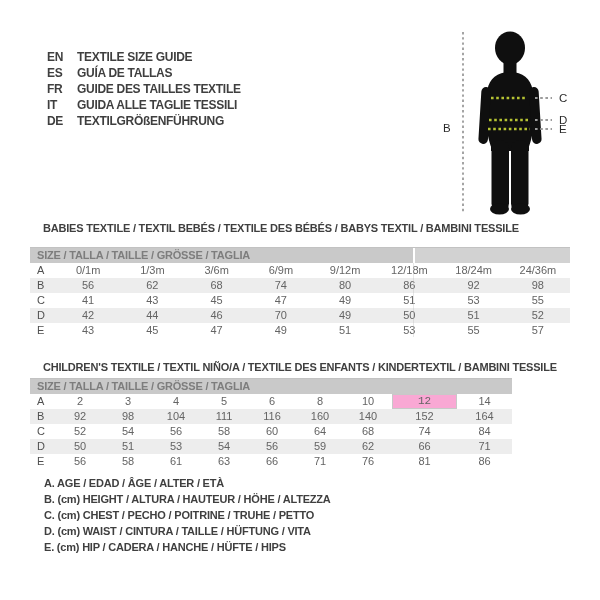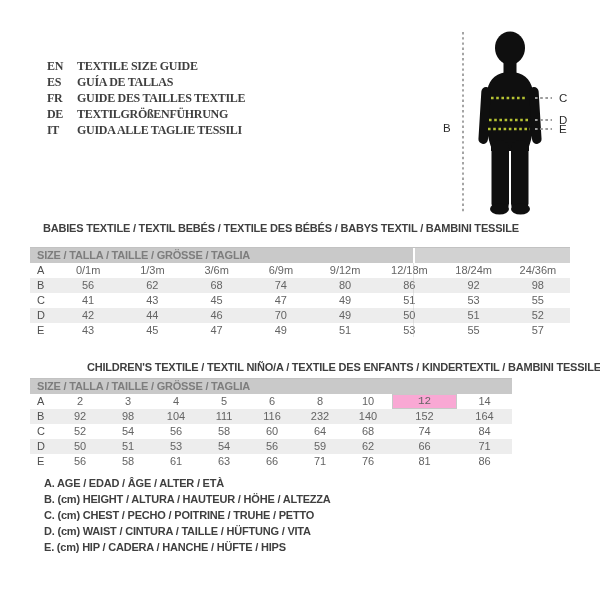--- a/index.html
+++ b/index.html
@@ -16,33 +16,33 @@
     --guide_dash:#9b9b9b;
     --figure_label:#2b2b2b;
   }
   *{margin:0;padding:0;box-sizing:border-box;}
   html,body{background:#fff;}
   .canvas{
     position:relative;width:600px;height:600px;background:var(--background);
     font-family:"Liberation Sans","DejaVu Sans",sans-serif;overflow:hidden;
   }
   
-  .lang-list{position:absolute;left:47px;top:58px;font-family:Liberation Serif, serif;}
+  .lang-list{position:absolute;left:47px;top:49px;}
   .lang-row{display:flex;line-height:16px;font-size:12px;font-weight:700;
     letter-spacing:-0.3px;color:var(--text_dark);}
   .lang-row .code{display:inline-block;width:30px;}
   
   .figure-svg{position:absolute;left:440px;top:10px;width:160px;height:215px;}
   .figure-svg text{font-family:"Liberation Sans","DejaVu Sans",sans-serif;
     font-size:11.5px;fill:var(--figure_label);}
   
   .section-title{position:absolute;left:43px;font-size:11px;font-weight:700;
     letter-spacing:-0.2px;color:var(--text_dark);white-space:nowrap;text-align:center;}
   #babies-title{top:222px;}
-  #children-title{top:361px;margin-left:44px;}
+  #children-title{top:361px;}
   
   .size-table{position:absolute;border-collapse:collapse;table-layout:fixed;}
   #babies-table{left:30px;top:247px;width:540px;}
   #children-table{left:30px;top:378px;width:482px;}
   .size-table td{height:15px;font-size:11px;color:var(--table_text);
     text-align:center;vertical-align:middle;padding:0;white-space:nowrap;}
   .size-table thead td{background:var(--header_bar);color:var(--header_text);
     text-align:left;padding-left:7px;font-weight:700;letter-spacing:-0.2px;
     border-top:1px solid #c2c2c2;margin-top:28px;}
   #babies-table thead td{
@@ -73,26 +73,26 @@
       </div>
       <div class="lang-row">
         <span class="code">ES</span>
         <span>GUÍA DE TALLAS</span>
       </div>
       <div class="lang-row">
         <span class="code">FR</span>
         <span>GUIDE DES TAILLES TEXTILE</span>
       </div>
       <div class="lang-row">
+        <span class="code">IT</span>
+        <span>GUIDA ALLE TAGLIE TESSILI</span>
+      </div>
+      <div class="lang-row">
         <span class="code">DE</span>
         <span>TEXTILGRÖßENFÜHRUNG</span>
-      </div>
-      <div class="lang-row">
-        <span class="code">IT</span>
-        <span>GUIDA ALLE TAGLIE TESSILI</span>
       </div>
     </div>
 
   <svg class="figure-svg" viewBox="0 0 160 215">
     <g fill="var(--silhouette)">
       <ellipse cx="70" cy="38" rx="15" ry="16.5"></ellipse>
       <rect x="63.5" y="50" width="13" height="15"></rect>
       <path d="M70,62 C57,62 49.5,69 47.5,79 C45.8,87 46.5,98 46.5,108
                C46.5,121 48.5,131 52,139 L88,139 C91.5,131 93.5,121 93.5,108
                C93.5,98 94.2,87 92.5,79 C90.5,69 83,62 70,62 Z"></path>
@@ -231,21 +231,21 @@
           <td>12</td>
           <td>14</td>
         </tr>
         <tr>
           <td class="rl">B</td>
           <td>92</td>
           <td>98</td>
           <td>104</td>
           <td>111</td>
           <td>116</td>
-          <td>232</td>
+          <td>160</td>
           <td>140</td>
           <td>152</td>
           <td>164</td>
         </tr>
         <tr>
           <td class="rl">C</td>
           <td>52</td>
           <td>54</td>
           <td>56</td>
           <td>58</td>

